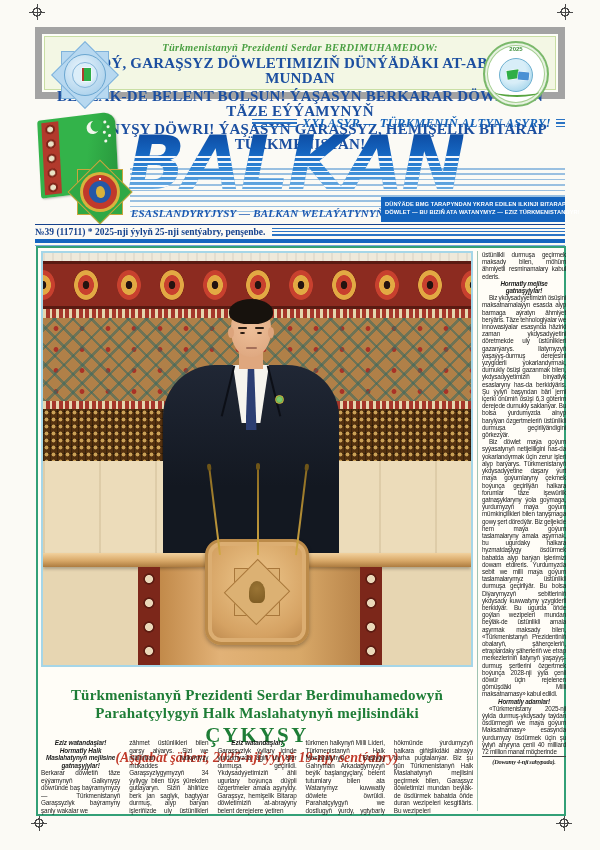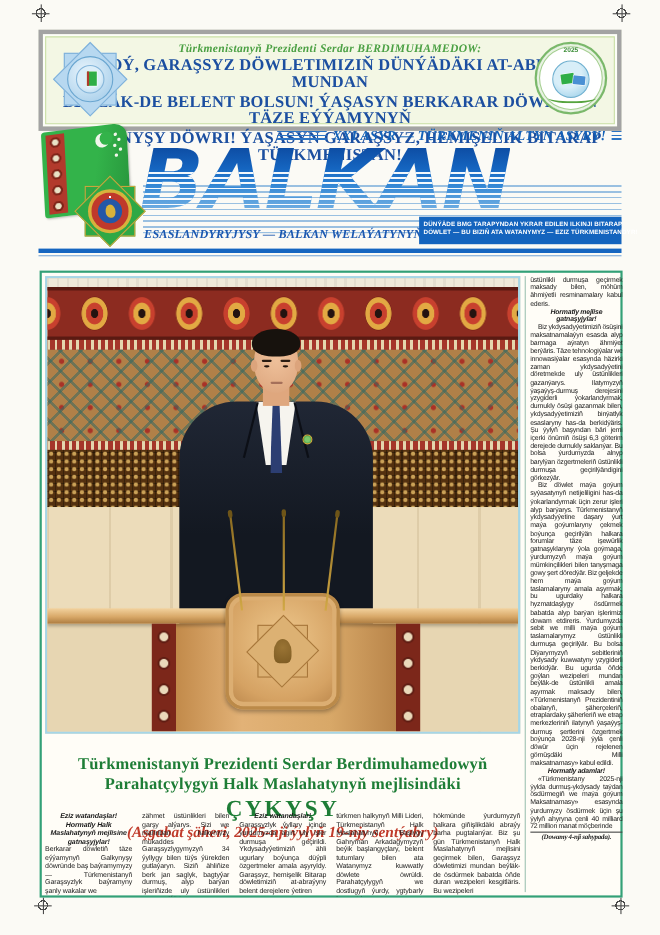--- a/index.html
+++ b/index.html
@@ -7,22 +7,22 @@
   .page { position:relative; width:600px; height:850px; background:#fbfaf5; margin:0 auto; overflow:hidden; }
 
   
   .crop-mark { position:absolute; width:16px; height:16px;
     background:
       radial-gradient(circle, rgba(0,0,0,0) 3.5px, #4a4a4a 3.5px 4.6px, rgba(0,0,0,0) 4.6px),
       linear-gradient(#4a4a4a,#4a4a4a) center/1px 100% no-repeat,
       linear-gradient(#4a4a4a,#4a4a4a) center/100% 1px no-repeat; }
 
   
-  .top-banner { position:absolute; left:35px; top:27px; width:530px; height:92px;
-    background:#f3f7e4; border:4px solid #a3a3a3;
+  .top-banner { position:absolute; left:35px; top:27px; width:530px; height:72px;
+    background:#f3f7e4; border:7px solid #a3a3a3;
     box-shadow: inset 0 0 0 2px #fdfef8, inset 0 0 0 3px #c9dfa4; }
   .banner-attribution { margin-top:8px; text-align:center; font-style:italic; font-weight:bold;
     font-size:10.5px; color:#4ba043; letter-spacing:.3px; }
   .banner-quote { margin-top:3px; text-align:center; font-weight:bold; font-size:15px;
     line-height:15px; color:#1c4fa0; letter-spacing:.2px; }
 
   .emb-l { position:absolute; left:11px; top:9px; width:64px; height:64px; }
   .emb-l .sq { position:absolute; inset:8px; background:#b7d8f0; border:1px solid #7fb2da; }
   .emb-l .sq.r45 { transform:rotate(45deg); }
   .emb-l .circ { position:absolute; inset:11px; border-radius:50%;
@@ -273,20 +273,24 @@
     <span>BALKAN</span>
   </div>
 
   <div class="founder">ESASLANDYRYJYSY — BALKAN WELAÝATYNYŇ HÄKIMLIGI</div>
   <div class="neutral-box">
     <div>DÜNÝÄDE BMG TARAPYNDAN YKRAR EDILEN ILKINJI BITARAP</div>
     <div>DÖWLET — BU BIZIŇ ATA WATANYMYZ — EZIZ TÜRKMENISTANDYR!</div>
   </div>
 
   <div class="issue-bar">
+    <div class="issue-row">
+      <span class="issue-text">№39 (11711) * 2025-nji ýylyň 25-nji sentýabry, penşenbe.</span>
+      <span class="issue-stripes"></span>
+    </div>
     <div class="issue-band"></div>
     <div class="issue-underline"></div>
   </div>
 
   <div class="content-box">
 
     <div class="photo">
       <div class="ph-drape"></div>
       <div class="ph-band1"></div>
       <div class="ph-guard1"></div>

